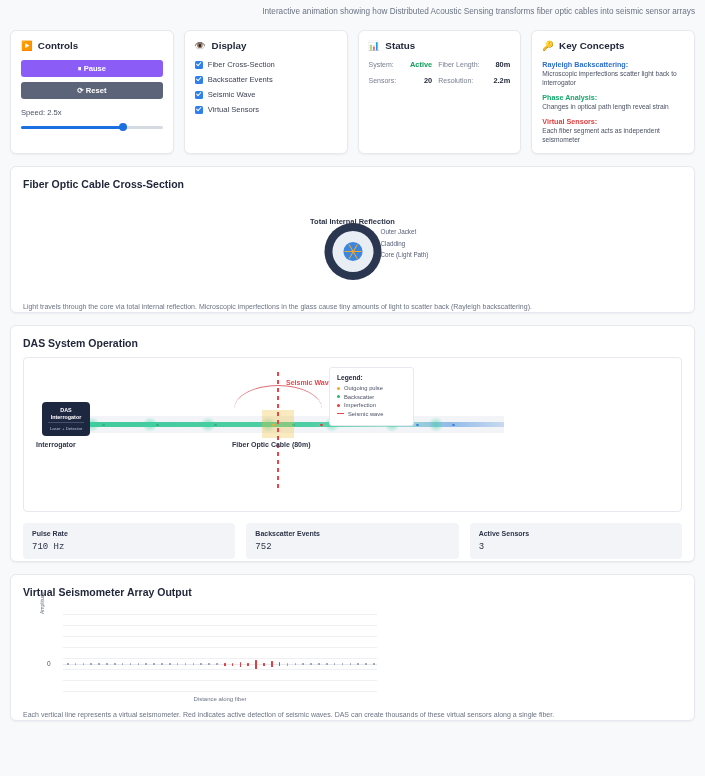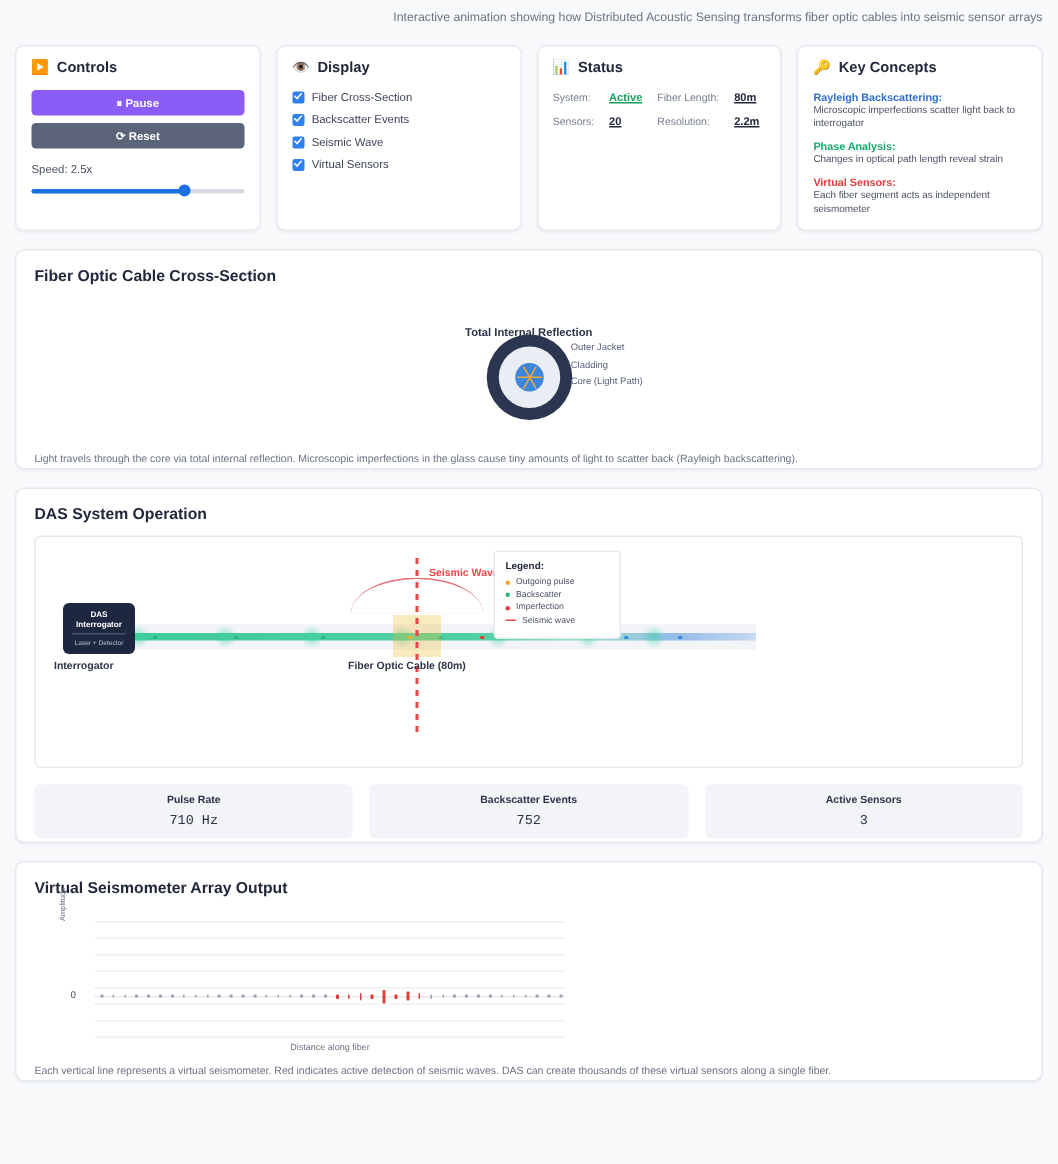--- a/index.html
+++ b/index.html
@@ -83,21 +83,21 @@
     transform: rotate(42deg);
   }
   .cb-label { font-size: 7.6px; color: #3c4457; }
 
   
   .status-grid {
     display: grid; grid-template-columns: auto auto auto auto;
     row-gap: 7px; column-gap: 6px; align-items: baseline;
   }
   .st-k { font-size: 7px; color: #767e90; }
-  .st-v { font-size: 7.4px; font-weight: bold; color: #22283c; text-align: left; text-decoration: underline; }
+  .st-v { font-size: 7.4px; font-weight: bold; color: #22283c; text-align: right; }
   .st-v.active { color: #12a05c; }
 
   
   .kc-block { margin-bottom: 5px; }
   .kc-title { font-size: 7.2px; font-weight: bold; }
   .kc-title.c1 { color: #2f6fd0; }
   .kc-title.c2 { color: #13a86b; }
   .kc-title.c3 { color: #e03e3e; }
   .kc-desc { font-size: 6.6px; color: #4a5164; line-height: 1.35; margin-top: 1px; }
 
@@ -211,21 +211,21 @@
     background: #fff; border: 1px solid #e6e9ef; border-radius: 3px;
     padding: 6px 7px;
   }
   .legend-title { font-size: 6.6px; font-weight: bold; color: #22283c; margin-bottom: 4px; }
   .lg-row { display: flex; align-items: center; gap: 4px; margin-bottom: 2.5px; }
   .lg-dot { width: 3px; height: 3px; border-radius: 50%; flex: none; }
   .lg-dash { width: 7px; height: 1.5px; flex: none; }
   .lg-label { font-size: 5.8px; color: #4a5164; }
 
   
-  .stats-row { display: flex; gap: 11px; margin-top: 11px; text-align: center; }
+  .stats-row { display: flex; gap: 11px; margin-top: 11px; }
   .stat-box {
     flex: 1; background: #f2f4f7; border-radius: 4px; padding: 7px 9px;
   }
   .stat-label { font-size: 7px; font-weight: bold; color: #2d3448; }
   .stat-val {
     font-size: 9px; color: #2d3448; margin-top: 5px;
     font-family: "Liberation Mono", monospace;
   }
 
   

